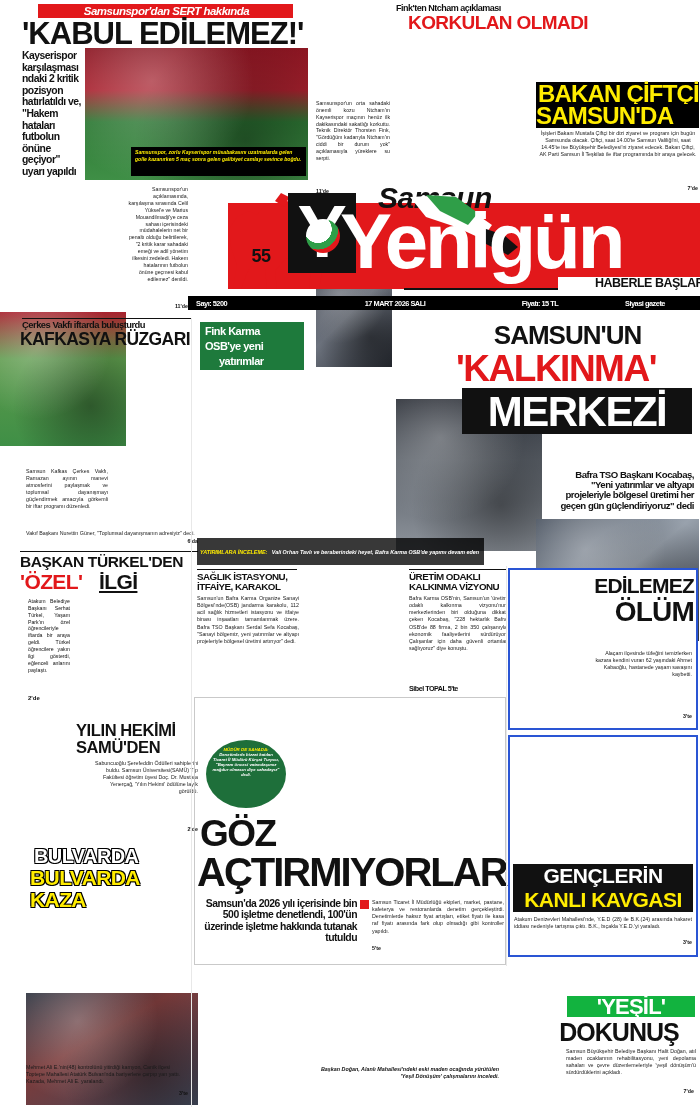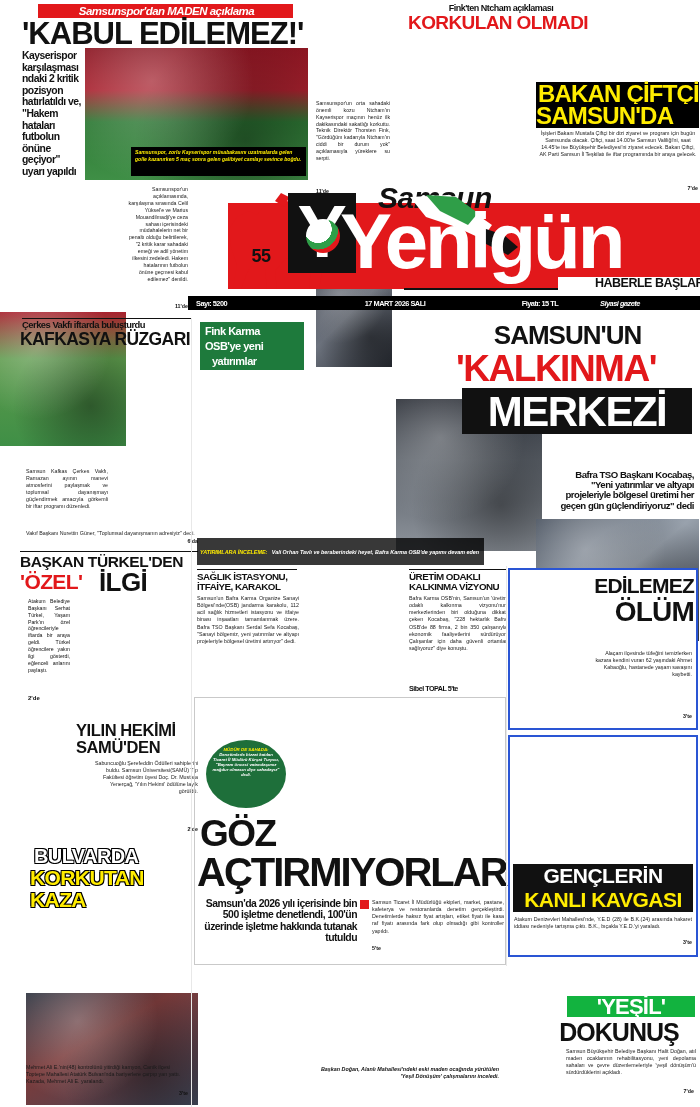--- a/index.html
+++ b/index.html
@@ -35,37 +35,37 @@
   .ph-player { background:linear-gradient(180deg,#2b2f37 0%, #5b6169 40%, #8e949c 100%); }
   .ph-meeting { background:linear-gradient(140deg,#4a5360 0%, #99a2ad 50%, #343a44 100%); }
   .ph-folk { background:linear-gradient(150deg,#2e3440 0%, #7a3b3b 40%, #40485a 100%); }
 </style>
 </head>
 <body>
 
 <div class="page">
 
   <div class="abs" style="left:38px; top:4px; width:255px; height:14px; background:#e2181b;"></div>
-  <div class="abs cond hd" style="left:44px; top:5px; width:245px; height:13px; color:#fff; font-size:11.5px; line-height:13px; font-style:italic; text-align:center;">Samsunspor'dan MADEN açıklama</div>
+  <div class="abs cond hd" style="left:44px; top:5px; width:245px; height:13px; color:#fff; font-size:11.5px; line-height:13px; font-style:italic; text-align:center;">Samsunspor'dan SERT hakkında</div>
 
   <div class="abs cond hd" style="left:22px; top:19px; width:285px; font-size:31px; line-height:30px; color:#111; letter-spacing:-1px;">'KABUL EDİLEMEZ!'</div>
 
   <div class="abs cond hd" style="left:22px; top:50px; width:60px; font-size:10.4px; line-height:11.6px; color:#111;">Kayserispor karşılaşması ndaki 2 kritik pozisyon hatırlatıldı ve, "Hakem hataları futbolun önüne geçiyor" uyarı yapıldı</div>
 
   <div class="abs ph ph-pitch" style="left:85px; top:48px; width:223px; height:132px;">
   </div>
   <div class="abs" style="left:131px; top:147px; width:175px; height:29px; background:#000; padding:2px 4px;">
     <div class="cond" style="font-size:5.1px; line-height:1.28; color:#ffec00; font-style:italic; font-weight:bold;">Samsunspor, zorlu Kayserispor müsabakasını uzatmalarda gelen golle kazanırken 5 maç sonra gelen galibiyet camlayı sevince boğdu.</div>
   </div>
 
   <div class="abs ph ph-pitch2" style="left:0px; top:180px; width:126px; height:134px;"></div>
   <div class="abs body-txt" style="left:128px; top:186px; width:60px; text-align:right; font-size:5.2px; line-height:1.33;">Samsunspor'un açıklamasında, karşılaşma sırasında Celil Yüksel'e ve Marius Mouandilmadji'ye ceza sahası içerisindeki müdahalelerin net bir penaltı olduğu belirtilerek, "2 kritik karar sahadaki emeği ve adil yönetim ilkesini zedeledi. Hakem hatalarının futbolun önüne geçmesi kabul edilemez" denildi.</div>
   <div class="abs cond" style="left:160px; top:303px; width:28px; font-size:5.3px; font-weight:bold; text-align:right;">11'de</div>
 
-  <div class="abs cond hd" style="left:396px; top:3px; width:210px; font-size:9px; line-height:10px; color:#111; text-align:center;">Fink'ten Ntcham açıklaması</div>
+  <div class="abs cond hd" style="left:396px; top:3px; width:210px; font-size:9px; line-height:10px; color:#111; text-align:left;">Fink'ten Ntcham açıklaması</div>
   <div class="abs cond hd" style="left:390px; top:13px; width:216px; font-size:19px; line-height:19px; color:#e2181b; text-align:center; letter-spacing:-0.6px;">KORKULAN OLMADI</div>
 
   <div class="abs ph ph-presser" style="left:316px; top:3px; width:76px; height:98px;"></div>
   <div class="abs ph ph-player" style="left:396px; top:35px; width:146px; height:152px;"></div>
   <div class="abs body-txt" style="left:316px; top:100px; width:74px; font-size:5.2px; line-height:1.32;">Samsunspor'un orta sahadaki önemli kozu Ntcham'ın Kayserispor maçının henüz ilk dakikasındaki sakatlığı korkuttu. Teknik Direktör Thorsten Fink, "Gördüğüm kadarıyla Ntcham'ın ciddi bir durum yok" açıklamasıyla yüreklere su serpti.</div>
   <div class="abs cond" style="left:316px; top:188px; width:74px; font-size:5.3px; font-weight:bold;">11'de</div>
 
   <div class="abs ph ph-meeting" style="left:536px; top:3px; width:163px; height:122px;"></div>
   <div class="abs cond hd" style="left:536px; top:82px; width:163px; font-size:24px; line-height:24px; color:#ffec00; text-align:right; letter-spacing:-0.8px;
               background:#000; -webkit-text-stroke:0px;">BAKAN ÇİFTÇİ</div>
@@ -103,55 +103,55 @@
     <div class="abs cond hd" style="left:112px; top:8px; width:360px; font-size:78px; line-height:80px; color:#fff; letter-spacing:-3px;">Yenigün</div>
 
     <div class="abs" style="left:176px; top:95px; width:300px; height:2px; background:#111;"></div>
     <div class="abs cond hd" style="left:330px; top:84px; width:146px; font-size:12.5px; line-height:13px; color:#111; text-align:right; background:#fff;">HABERLE BAŞLAR</div>
   </div>
 
   <div class="abs" style="left:188px; top:296px; width:512px; height:14px; background:#000;"></div>
   <div class="abs cond hd" style="left:196px; top:298px; width:90px; font-size:7.4px; line-height:11px; color:#fff;">Sayı: 5200</div>
   <div class="abs cond hd" style="left:320px; top:298px; width:150px; font-size:7.4px; line-height:11px; color:#fff; text-align:center;">17 MART  2026  SALI</div>
   <div class="abs cond hd" style="left:500px; top:298px; width:80px; font-size:7.4px; line-height:11px; color:#fff; text-align:center;">Fiyatı: 15 TL</div>
-  <div class="abs cond hd" style="left:600px; top:298px; width:90px; font-size:7.4px; line-height:11px; color:#fff; text-align:left;font-style:italic;">Siyasi gazete</div>
+  <div class="abs cond hd" style="left:600px; top:298px; width:90px; font-size:7.4px; line-height:11px; color:#fff; text-align:center;">Siyasi gazete</div>
 
   <div class="abs" style="left:22px; top:318px; width:170px; height:1px; background:#111;"></div>
   <div class="abs cond hd" style="left:22px; top:320px; width:170px; font-size:9.4px; line-height:10px; color:#111;">Çerkes Vakfı iftarda buluşturdu</div>
   <div class="abs cond hd" style="left:20px; top:330px; width:178px; font-size:17.5px; line-height:18px; color:#111; letter-spacing:-0.6px;">KAFKASYA RÜZGARI</div>
 
   <div class="abs ph ph-folk" style="left:26px; top:355px; width:172px; height:112px;"></div>
   <div class="abs body-txt" style="left:26px; top:468px; width:82px; font-size:5.3px; line-height:1.34;">Samsun Kafkas Çerkes Vakfı, Ramazan ayının manevi atmosferini paylaşmak ve toplumsal dayanışmayı güçlendirmek amacıyla görkemli bir iftar programı düzenledi.</div>
   <div class="abs body-txt" style="left:26px; top:530px; width:172px; font-size:5.3px; line-height:1.34;">Vakıf Başkanı Nurettin Güner, "Toplumsal dayanışmanın adresiyiz" dedi.</div>
   <div class="abs cond" style="left:170px; top:538px; width:28px; font-size:5.3px; font-weight:bold; text-align:right;">6'da</div>
 
   <div class="abs" style="left:20px; top:551px; width:178px; height:1px; background:#111;"></div>
   <div class="abs cond hd" style="left:20px; top:554px; width:178px; font-size:15.5px; line-height:16px; color:#111; letter-spacing:-0.4px;">BAŞKAN TÜRKEL'DEN</div>
   <div class="abs cond hd" style="left:20px; top:571px; width:78px; font-size:21px; line-height:22px; color:#e2181b; letter-spacing:-0.6px;">'ÖZEL'</div>
-  <div class="abs cond hd" style="left:99px; top:571px; width:80px; font-size:26px; line-height:22px; color:#111; letter-spacing:-0.6px;">İLGİ</div>
+  <div class="abs cond hd" style="left:99px; top:571px; width:80px; font-size:21px; line-height:22px; color:#111; letter-spacing:-0.6px;text-decoration:underline;">İLGİ</div>
 
   <div class="abs body-txt" style="left:28px; top:598px; width:42px; font-size:5.2px; line-height:1.32; color:#111;">Atakum Belediye Başkanı Serhat Türkel, Yaşam Park'ın özel öğrencileriyle iftarda bir araya geldi. Türkel öğrencilere yakın ilgi gösterdi, eğlenceli anlarını paylaştı.</div>
   <div class="abs cond" style="left:28px; top:695px; width:30px; font-size:6px; font-weight:bold;">2'de</div>
 
   <div class="abs cond hd" style="left:76px; top:722px; width:124px; font-size:16.5px; line-height:17px; color:#111; letter-spacing:-0.4px;">YILIN HEKİMİ</div>
   <div class="abs cond hd" style="left:76px; top:739px; width:124px; font-size:16.5px; line-height:17px; color:#111; letter-spacing:-0.4px;">SAMÜ'DEN</div>
   <div class="abs body-txt" style="left:90px; top:760px; width:108px; font-size:5.3px; line-height:1.34; text-align:right;">Sabuncuoğlu Şerefeddin Ödülleri sahiplerini buldu. Samsun Üniversitesi(SAMÜ) Tıp Fakültesi öğretim üyesi Doç. Dr. Mustafa Yenerçağ, 'Yılın Hekimi' ödülüne layık görüldü.</div>
   <div class="abs cond" style="left:168px; top:826px; width:30px; font-size:5.3px; font-weight:bold; text-align:right;">2'de</div>
 
   <div class="abs cond hd" style="left:34px; top:846px; width:150px; font-size:20px; line-height:21px; color:#fff; letter-spacing:-0.6px;
               text-shadow:1px 1px 0 #000,-1px 1px 0 #000,1px -1px 0 #000,-1px -1px 0 #000;">BULVARDA</div>
   <div class="abs cond hd" style="left:30px; top:867px; width:158px; font-size:21px; line-height:22px; color:#ffec00; letter-spacing:-0.6px;
-              text-shadow:1px 1px 0 #000,-1px 1px 0 #000,1px -1px 0 #000,-1px -1px 0 #000;">KORKUTAN KAZA</div>
+              text-shadow:1px 1px 0 #000,-1px 1px 0 #000,1px -1px 0 #000,-1px -1px 0 #000;">BULVARDA KAZA</div>
   <div class="abs body-txt" style="left:26px; top:1064px; width:162px; font-size:5.3px; line-height:1.34; text-align:left;">Mehmet Ali E.'nin(48) kontrolünü yitirdiği kamyon, Canik ilçesi Toptepe Mahallesi Atatürk Bulvarı'nda bariyerlere çarpıp yan yattı. Kazada, Mehmet Ali E. yaralandı.</div>
   <div class="abs cond" style="left:158px; top:1090px; width:30px; font-size:5.3px; font-weight:bold; text-align:right;">3'te</div>
 
   <div class="abs" style="left:200px; top:322px; width:104px; height:48px; background:#1e7a3c;"></div>
   <div class="abs cond hd" style="left:205px; top:324px; width:98px; font-size:11px; line-height:15px; color:#fff;">Fink Karma</div>
   <div class="abs cond hd" style="left:205px; top:339px; width:98px; font-size:11px; line-height:15px; color:#fff;">OSB'ye yeni</div>
-  <div class="abs cond hd" style="left:212px; top:354px; width:98px; font-size:11px; line-height:15px; color:#fff;">yatırımlar</div>
+  <div class="abs cond hd" style="left:219px; top:354px; width:98px; font-size:11px; line-height:15px; color:#fff;">yatırımlar</div>
 
   <div class="abs cond hd" style="left:440px; top:322px; width:255px; font-size:26px; line-height:27px; color:#111; text-align:center; letter-spacing:-1px;
               text-shadow:1px 0 0 #fff,-1px 0 0 #fff,0 1px 0 #fff,0 -1px 0 #fff;">SAMSUN'UN</div>
   <div class="abs" style="left:420px; top:349px; width:272px; height:38px; background:#fff;"></div>
   <div class="abs cond hd" style="left:420px; top:350px; width:272px; font-size:37px; line-height:37px; color:#e2181b; text-align:center; letter-spacing:-1.5px;">'KALKINMA'</div>
   <div class="abs" style="left:462px; top:388px; width:230px; height:46px; background:#111;"></div>
   <div class="abs cond hd" style="left:462px; top:390px; width:230px; font-size:42px; line-height:43px; color:#fff; text-align:center; letter-spacing:-1.5px;">MERKEZİ</div>
 
   <div class="abs cond hd" style="left:560px; top:470px; width:134px; font-size:9.6px; line-height:10.2px; color:#111; text-align:right;
               text-shadow:1px 0 0 #fff,-1px 0 0 #fff,0 1px 0 #fff,0 -1px 0 #fff;">Bafra TSO Başkanı Kocabaş, "Yeni yatırımlar ve altyapı projeleriyle bölgesel üretimi her geçen gün güçlendiriyoruz" dedi</div>

